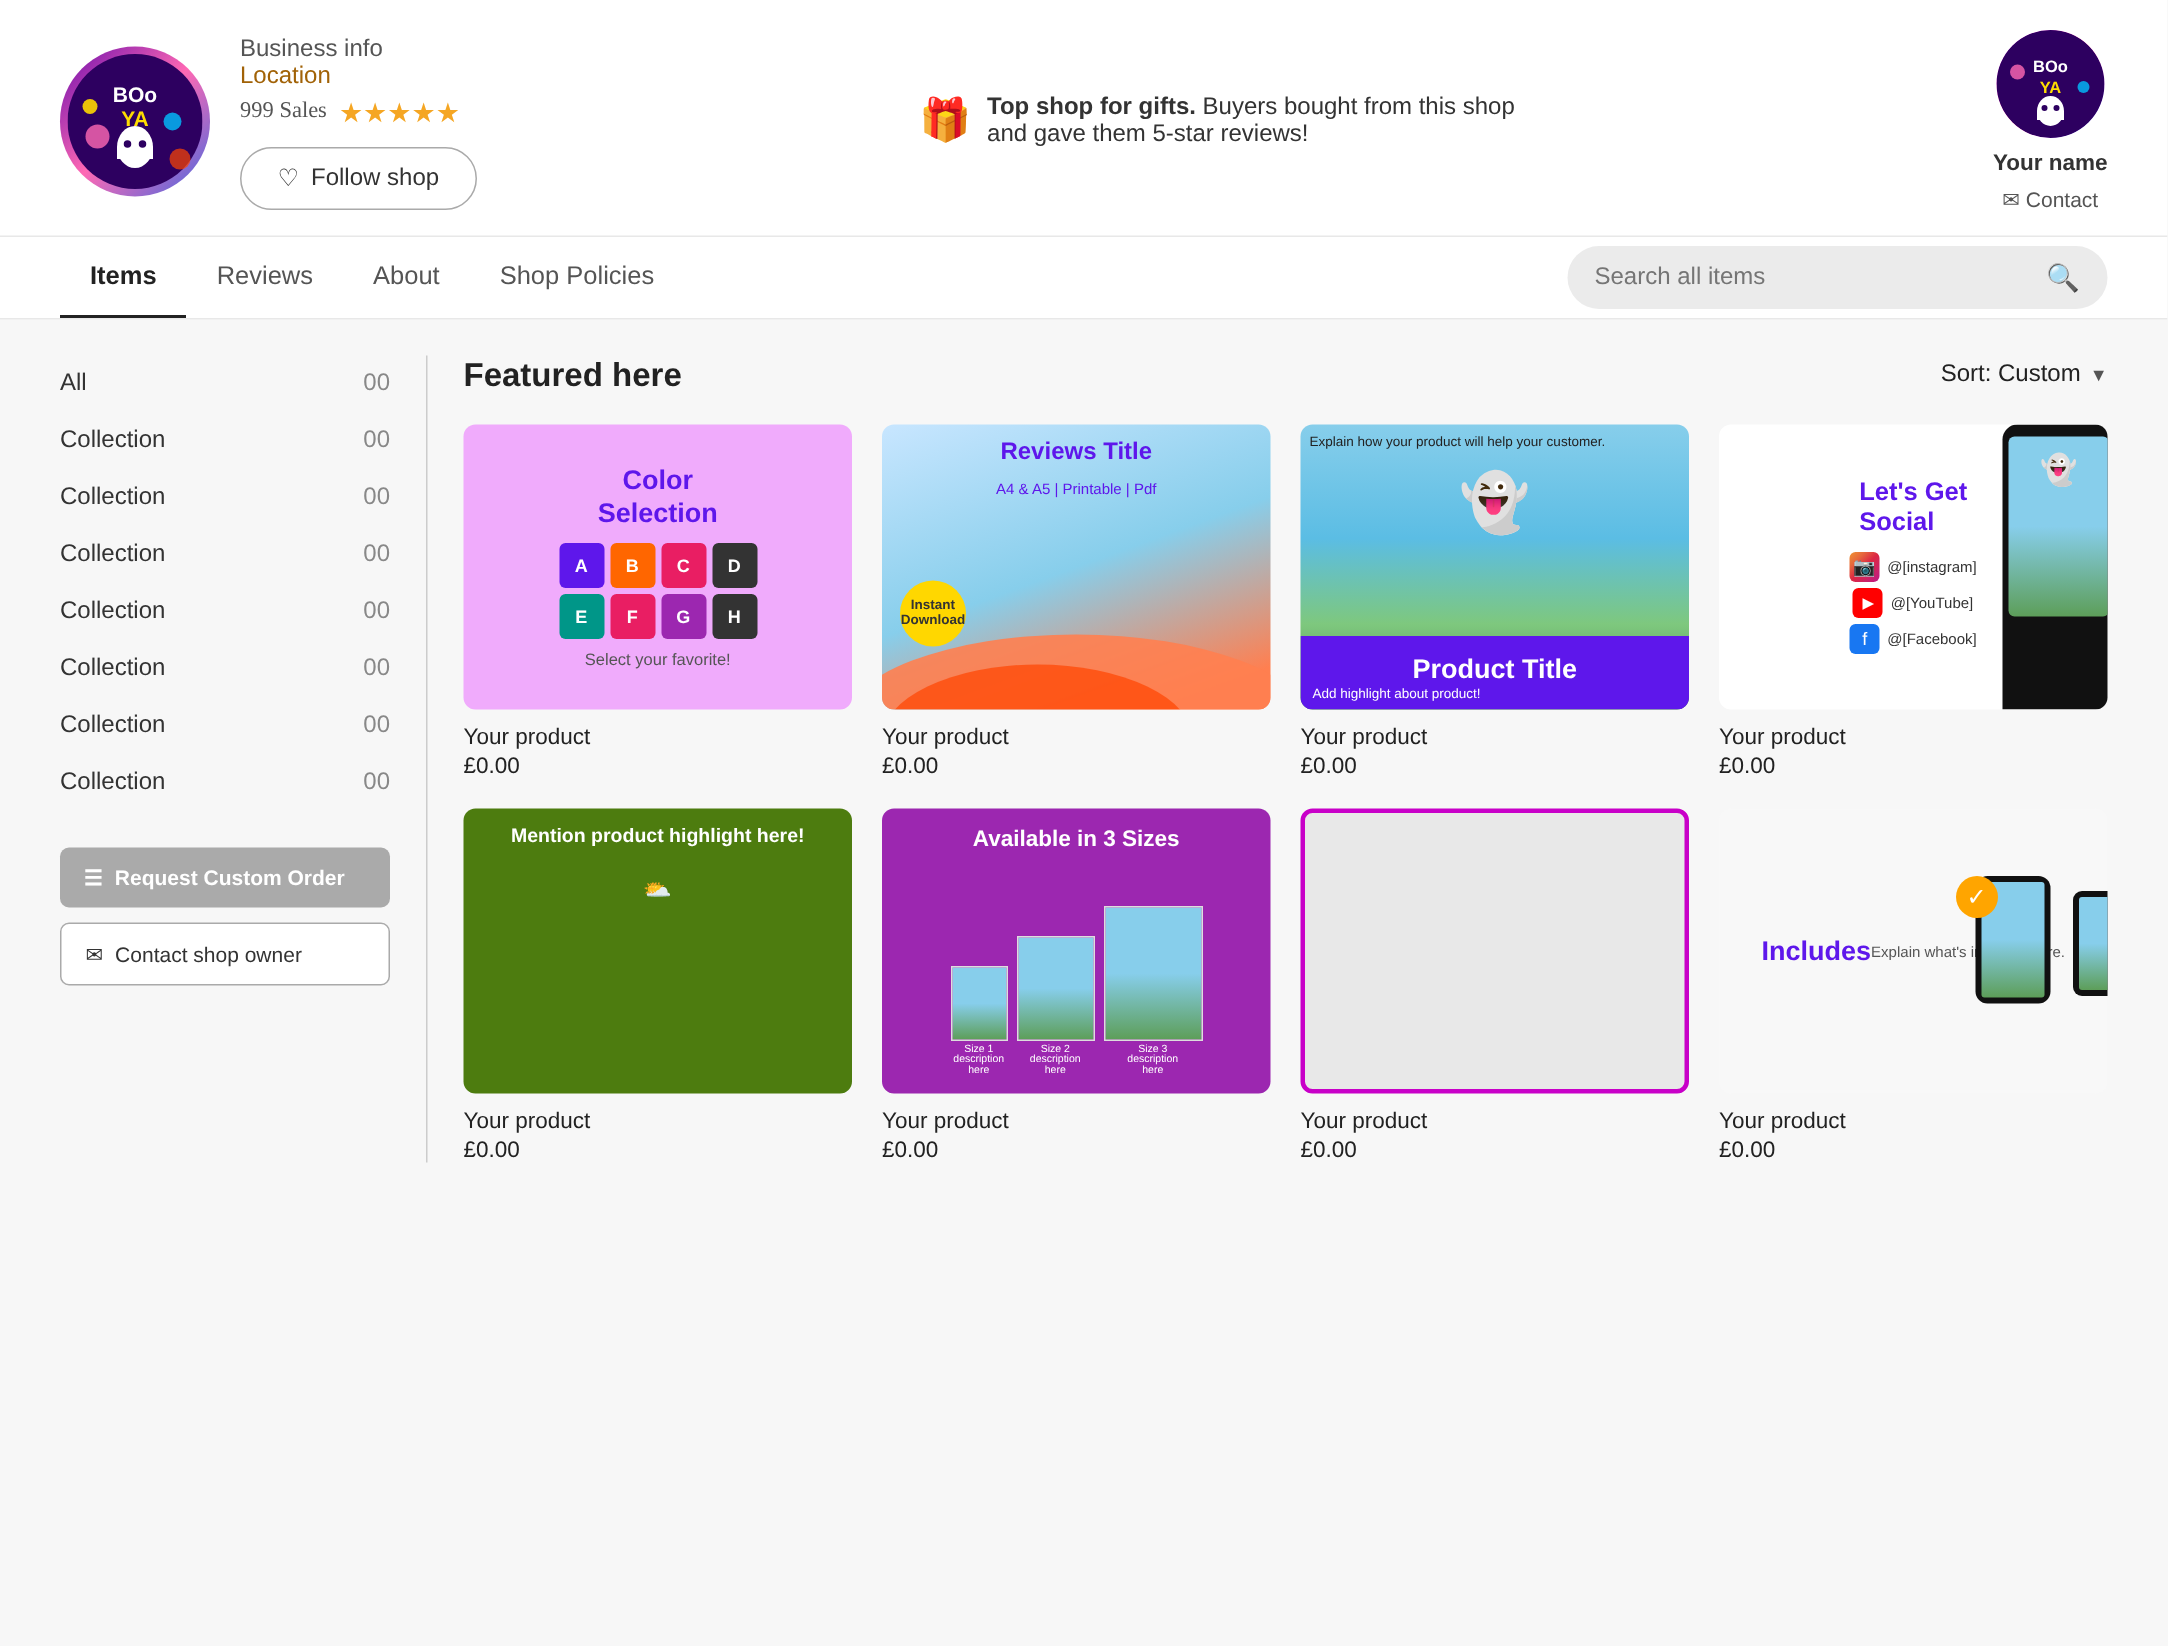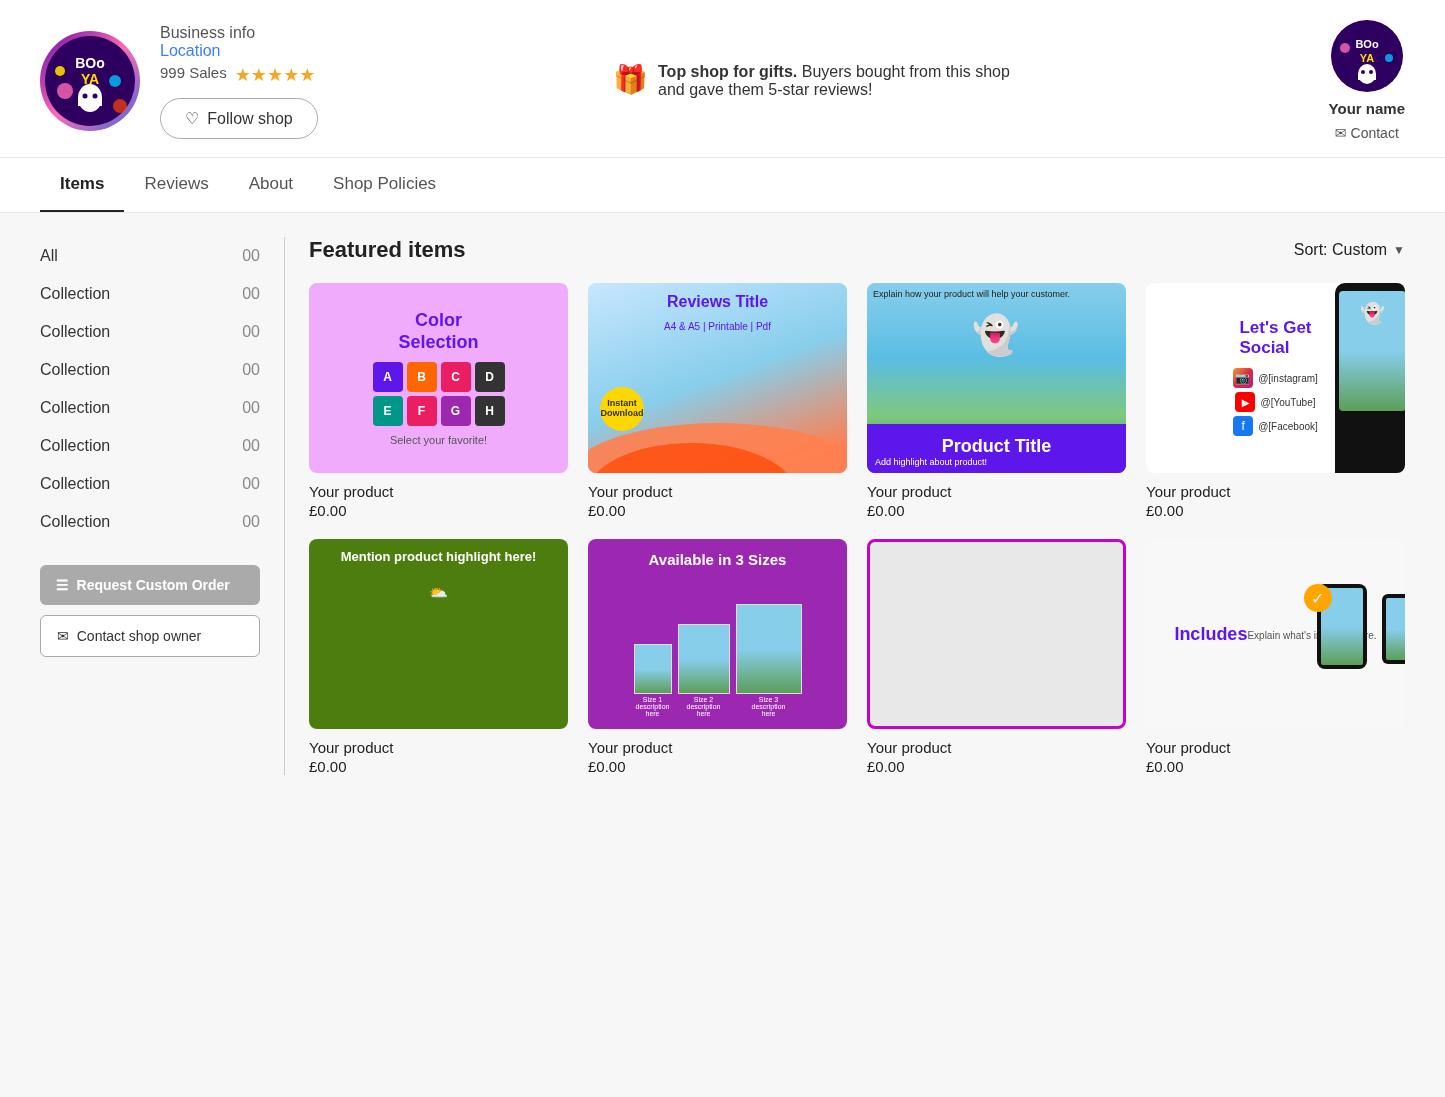--- a/index.html
+++ b/index.html
@@ -4,22 +4,22 @@
   <style>
     * { box-sizing: border-box; margin: 0; padding: 0; }
     body { font-family: -apple-system, BlinkMacSystemFont, 'Segoe UI', sans-serif; background: #f7f7f7; color: #333; }
 
     
     .header { background: #fff; padding: 20px 40px 16px; display: flex; align-items: center; justify-content: space-between; border-bottom: 1px solid #e8e8e8; }
     .header-left { display: flex; align-items: center; gap: 20px; }
     .logo-circle { width: 100px; height: 100px; border-radius: 50%; background: linear-gradient(135deg, #6a0dad, #ff69b4, #4169e1); display: flex; align-items: center; justify-content: center; overflow: hidden; flex-shrink: 0; }
     .store-info h1 { font-size: 36px; font-weight: 700; color: #222; }
     .store-info .business-info { font-size: 16px; color: #555; margin-top: 2px; }
-    .store-info .location { font-size: 16px; color: #3b82f6; }
-    .store-info .sales-row { display: flex; gap: 8px; margin-top: 4px; font-size: 15px; color: #555; }
+    .store-info .location { font-size: 16px; color: #a16207; }
+    .store-info .sales-row { display: flex; align-items: center; gap: 8px; margin-top: 4px; font-size: 15px; color: #555; font-family: Liberation Serif, serif; }
     .stars { color: #f5a623; font-size: 18px; }
     .follow-btn { display: flex; align-items: center; gap: 8px; border: 1px solid #aaa; border-radius: 50px; padding: 10px 24px; background: #fff; cursor: pointer; font-size: 16px; color: #333; margin-top: 12px; }
 
     .header-center { text-align: left; max-width: 420px; }
     .top-shop-badge { display: flex; align-items: flex-start; gap: 10px; }
     .gift-icon { font-size: 28px; flex-shrink: 0; }
 
     .header-right { display: flex; flex-direction: column; align-items: center; gap: 8px; }
     .avatar-circle { width: 72px; height: 72px; border-radius: 50%; background: linear-gradient(135deg, #6a0dad, #ff69b4, #4169e1); display: flex; align-items: center; justify-content: center; overflow: hidden; }
     .user-name { font-size: 15px; font-weight: 600; color: #333; }
@@ -133,20 +133,24 @@
   </div>
 </div>
 
 <div class="nav">
   <div class="nav-tabs">
     <a class="nav-tab active">Items</a>
     <a class="nav-tab">Reviews</a>
     <a class="nav-tab">About</a>
     <a class="nav-tab">Shop Policies</a>
   </div>
+  <div class="search-box">
+    <input class="search-input" type="text" placeholder="Search all items" style="">
+    <span class="search-icon">🔍</span>
+  </div>
 </div>
 
 <div class="main">
 
   <div class="sidebar">
     <div class="sidebar-item">
       <span>All</span>
       <span class="count">00</span>
     </div>
     <div class="sidebar-item">
@@ -187,21 +191,21 @@
         <span>✉</span>
         <span>Contact shop owner</span>
       </div>
     </div>
   </div>
 
   <div class="sidebar-divider"></div>
 
   <div class="products-area">
     <div class="products-header">
-      <span class="featured-title">Featured items</span>
+      <span class="featured-title">Featured here</span>
       <div class="sort-btn">
         <span>Sort: Custom</span>
         <span class="sort-arrow">▼</span>
       </div>
     </div>
 
     <div class="products-grid">
 
       <div class="product-card">
         <div class="product-thumb thumb-color-selection">

